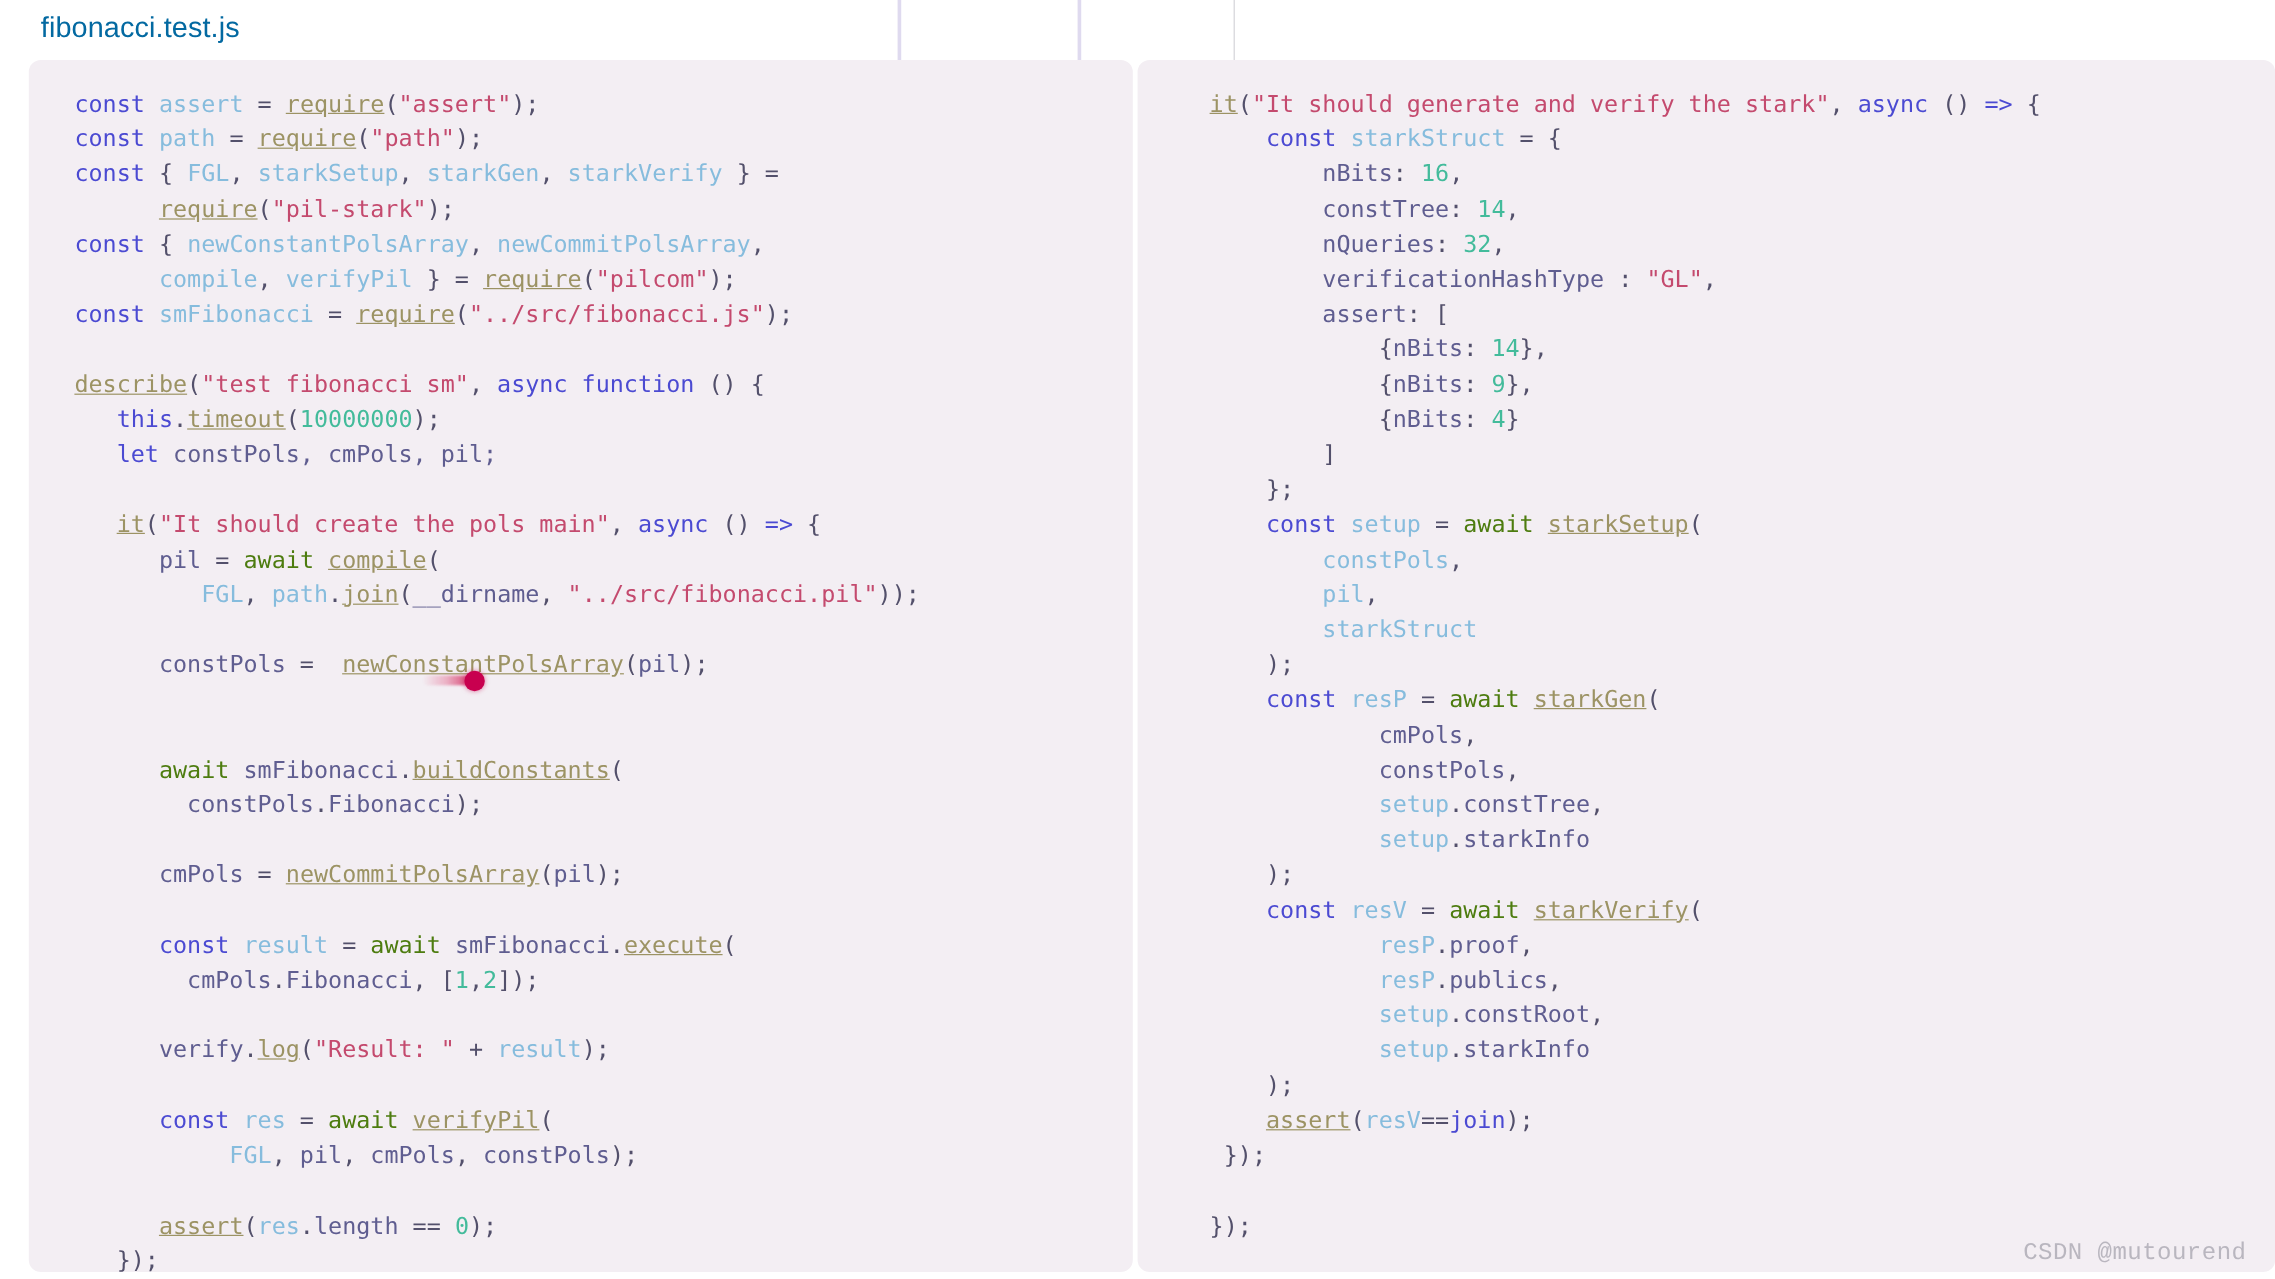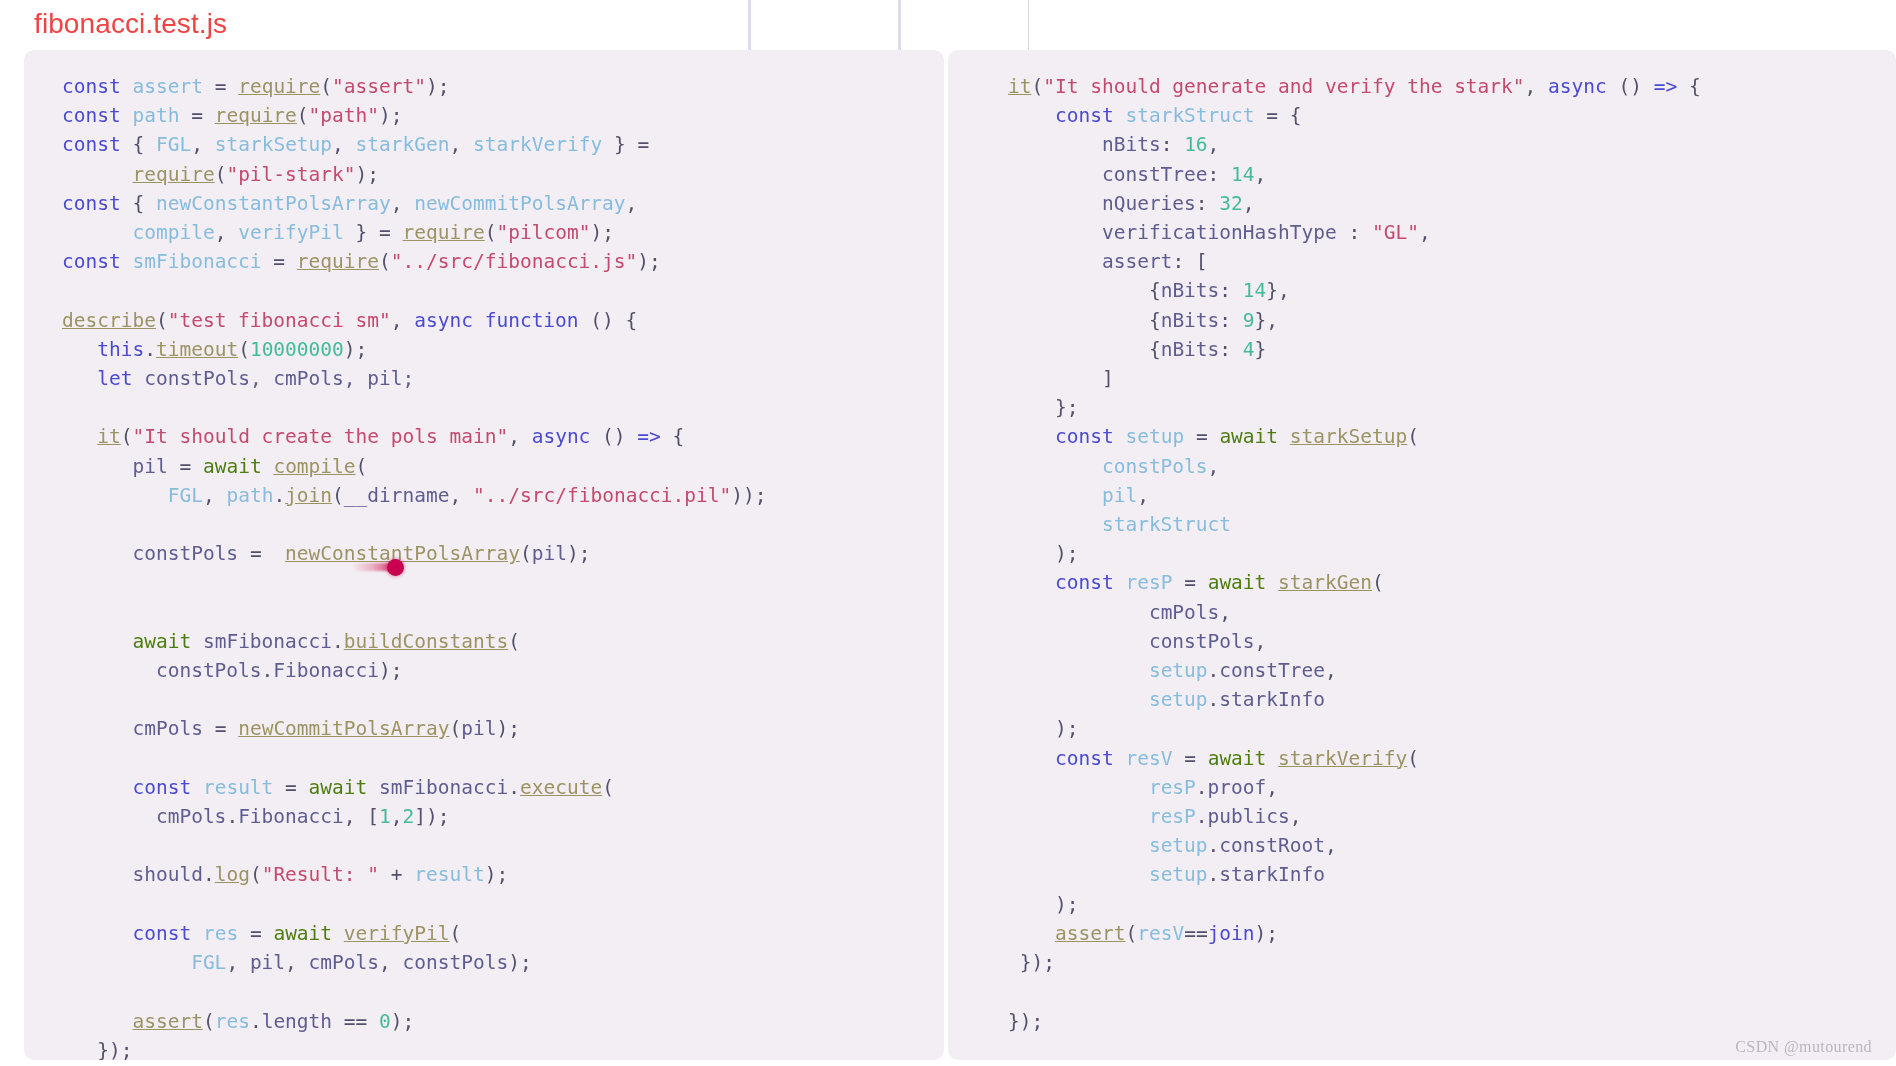--- a/index.html
+++ b/index.html
@@ -13,22 +13,22 @@
   }
   
   .seam{position:absolute;top:0;width:3px;height:56px;background:rgba(196,188,226,.55);}
   .seam.s1{left:748px;}
   .seam.s2{left:898px;}
   .seam.s3{left:1028px;width:1px;background:rgba(170,170,180,.5);}
 
   #page-title{
     position:absolute;left:34px;top:4px;
     font-family:"Liberation Sans",sans-serif;
-    font-size:28px;line-height:40px;
-    color:#ef4444;letter-spacing:.1px;
+    font-size:24px;line-height:40px;
+    color:#0369a1;letter-spacing:.1px;
     white-space:nowrap;
   }
 
   .panes{
     position:absolute;left:0;top:50px;
     width:1896px;height:1010px;
   }
   .pane{
     position:absolute;top:0;
     background:#f3eef3;
@@ -72,22 +72,22 @@
     filter:blur(1.1px);
   }
   #pointer-artifact .dot{
     position:absolute;left:35px;top:3px;width:17px;height:17px;
     background:#c8004f;border-radius:50%;
     box-shadow:0 0 4px rgba(200,0,79,.55);
   }
 
   #watermark{
     position:absolute;right:24px;bottom:10px;
-    font-family:Liberation Serif, serif;
-    font-size:16px;color:#b9b6bf;letter-spacing:.4px;
+    font-family:Liberation Mono, monospace;
+    font-size:20px;color:#b9b6bf;letter-spacing:.4px;
     white-space:nowrap;
     margin-left:12px;
   }
 </style>
 </head>
 <body>
 
 <div class="seam s1"></div>
 <div class="seam s2"></div>
 <div class="seam s3"></div>
@@ -117,21 +117,21 @@
 
 
       <span class="aw">await</span> <span class="prop">smFibonacci</span><span class="pl">.</span><span class="fn">buildConstants</span><span class="pl">(</span>
         <span class="prop">constPols</span><span class="pl">.</span><span class="prop">Fibonacci</span><span class="pl">);</span>
 
       <span class="prop">cmPols</span> <span class="pl">=</span> <span class="fn">newCommitPolsArray</span><span class="pl">(</span><span class="prop">pil</span><span class="pl">);</span>
 
       <span class="kw">const</span> <span class="var">result</span> <span class="pl">=</span> <span class="aw">await</span> <span class="prop">smFibonacci</span><span class="pl">.</span><span class="fn">execute</span><span class="pl">(</span>
         <span class="prop">cmPols</span><span class="pl">.</span><span class="prop">Fibonacci</span><span class="pl">,</span> <span class="pl">[</span><span class="num">1</span><span class="pl">,</span><span class="num">2</span><span class="pl">]);</span>
 
-      <span class="prop">should</span><span class="pl">.</span><span class="fn">log</span><span class="pl">(</span><span class="str">"Result: "</span> <span class="pl">+</span> <span class="var">result</span><span class="pl">);</span>
+      <span class="prop">verify</span><span class="pl">.</span><span class="fn">log</span><span class="pl">(</span><span class="str">"Result: "</span> <span class="pl">+</span> <span class="var">result</span><span class="pl">);</span>
 
       <span class="kw">const</span> <span class="var">res</span> <span class="pl">=</span> <span class="aw">await</span> <span class="fn">verifyPil</span><span class="pl">(</span>
            <span class="var">FGL</span><span class="pl">,</span> <span class="prop">pil</span><span class="pl">,</span> <span class="prop">cmPols</span><span class="pl">,</span> <span class="prop">constPols</span><span class="pl">);</span>
 
       <span class="fn">assert</span><span class="pl">(</span><span class="var">res</span><span class="pl">.</span><span class="prop">length</span> <span class="pl">==</span> <span class="num">0</span><span class="pl">);</span>
    <span class="pl">});</span></pre>
   </div>
 
   <div class="pane right">
 <pre class="code"><span class="fn">it</span><span class="pl">(</span><span class="str">"It should generate and verify the stark"</span><span class="pl">,</span> <span class="kw">async</span> <span class="pl">()</span> <span class="kw">=&gt;</span> <span class="pl">{</span>

